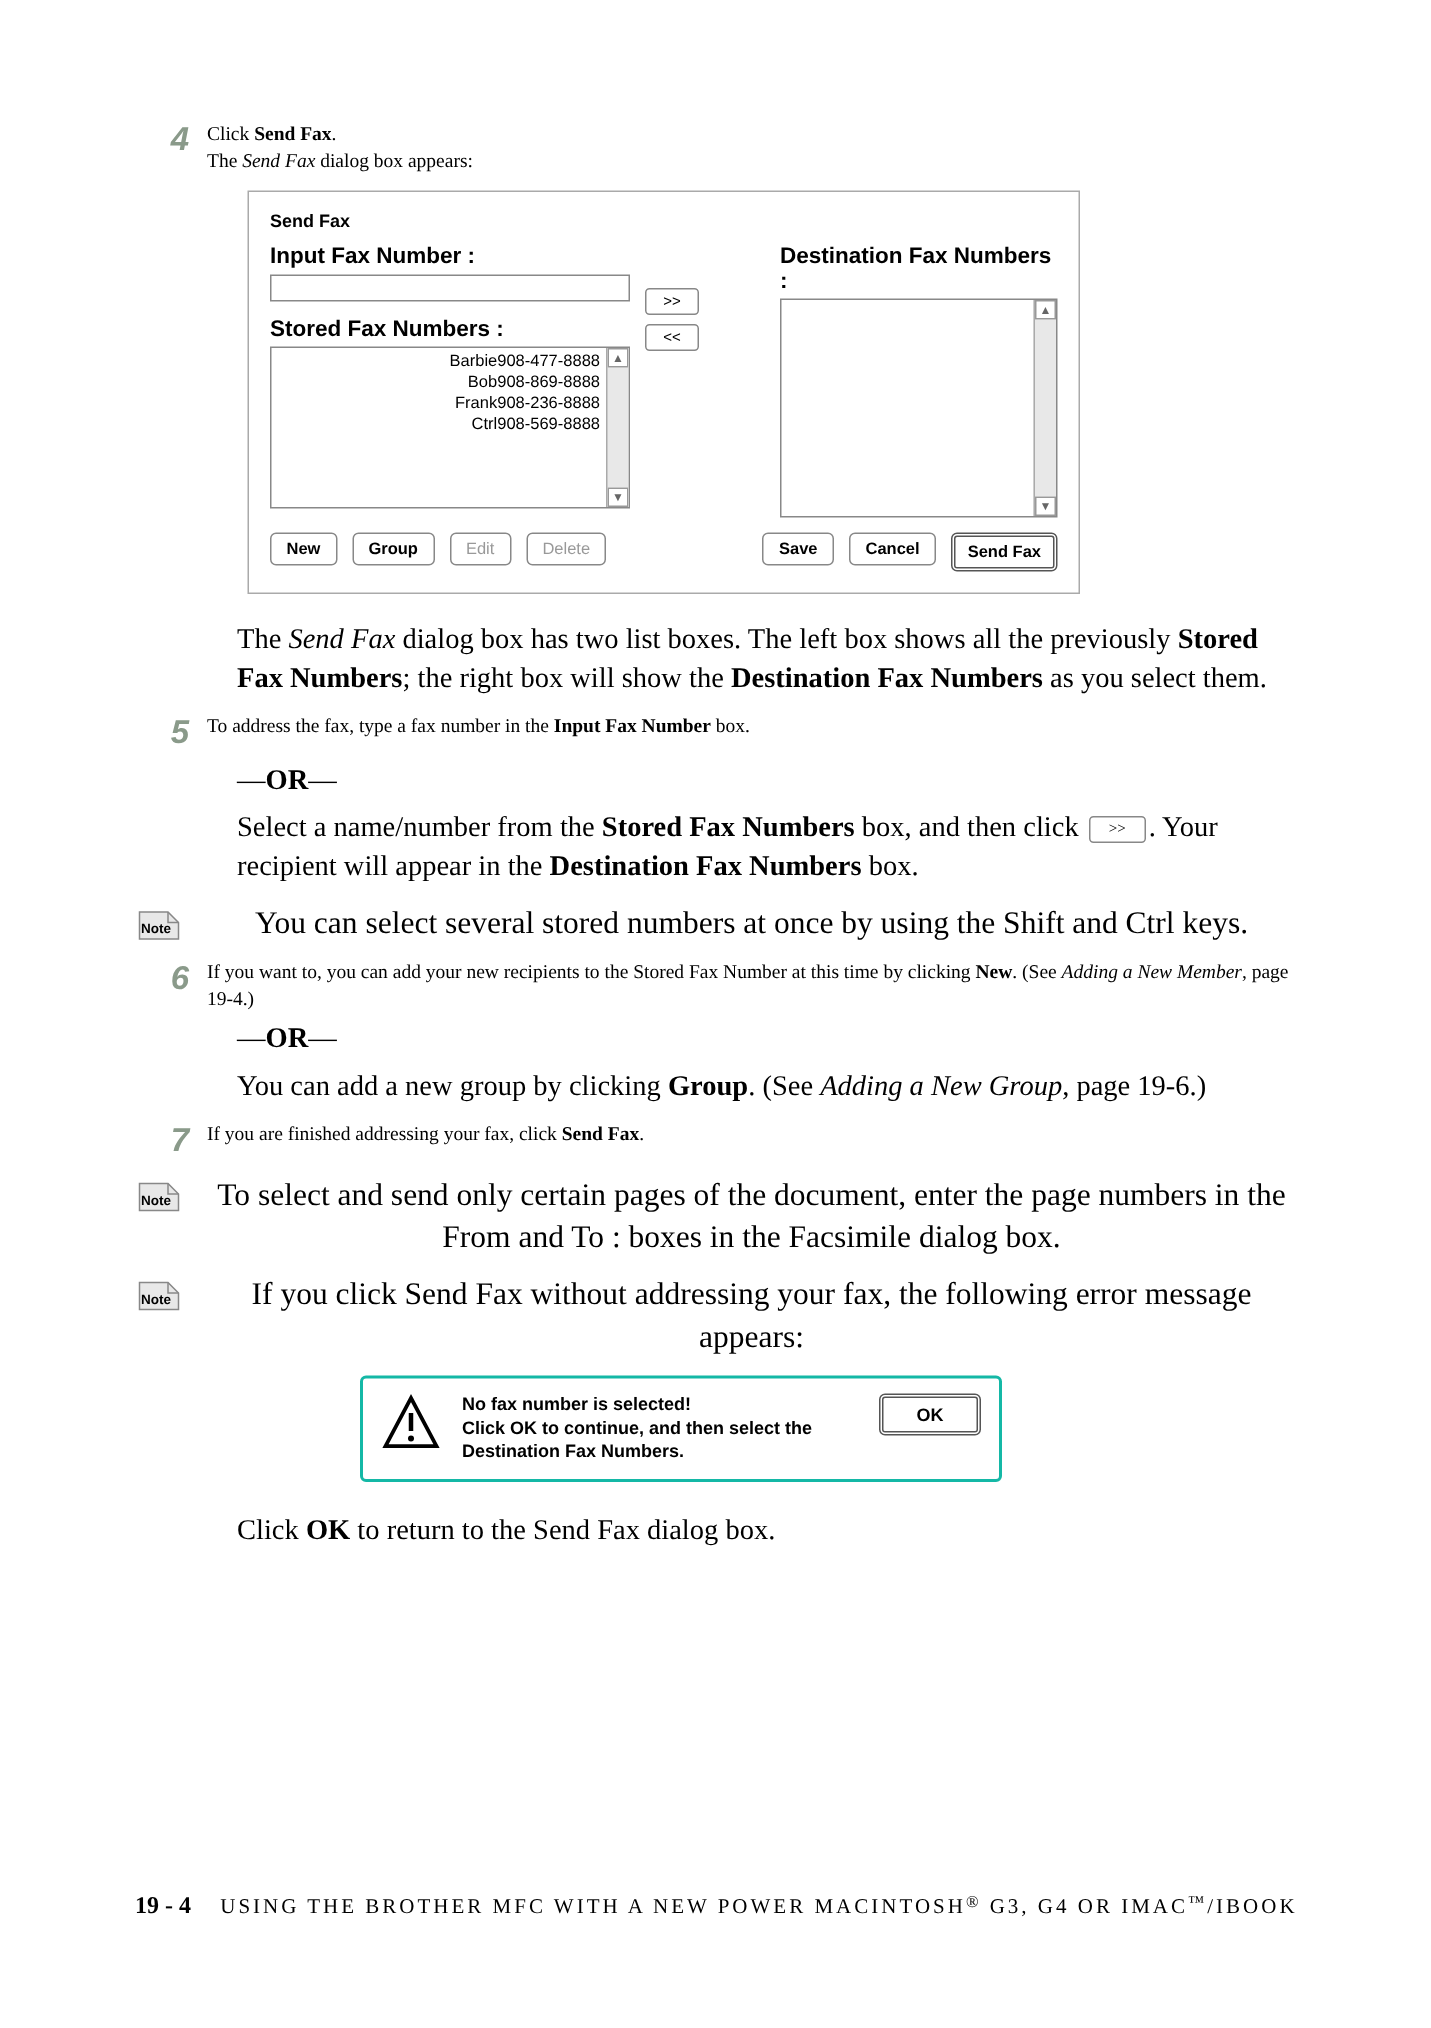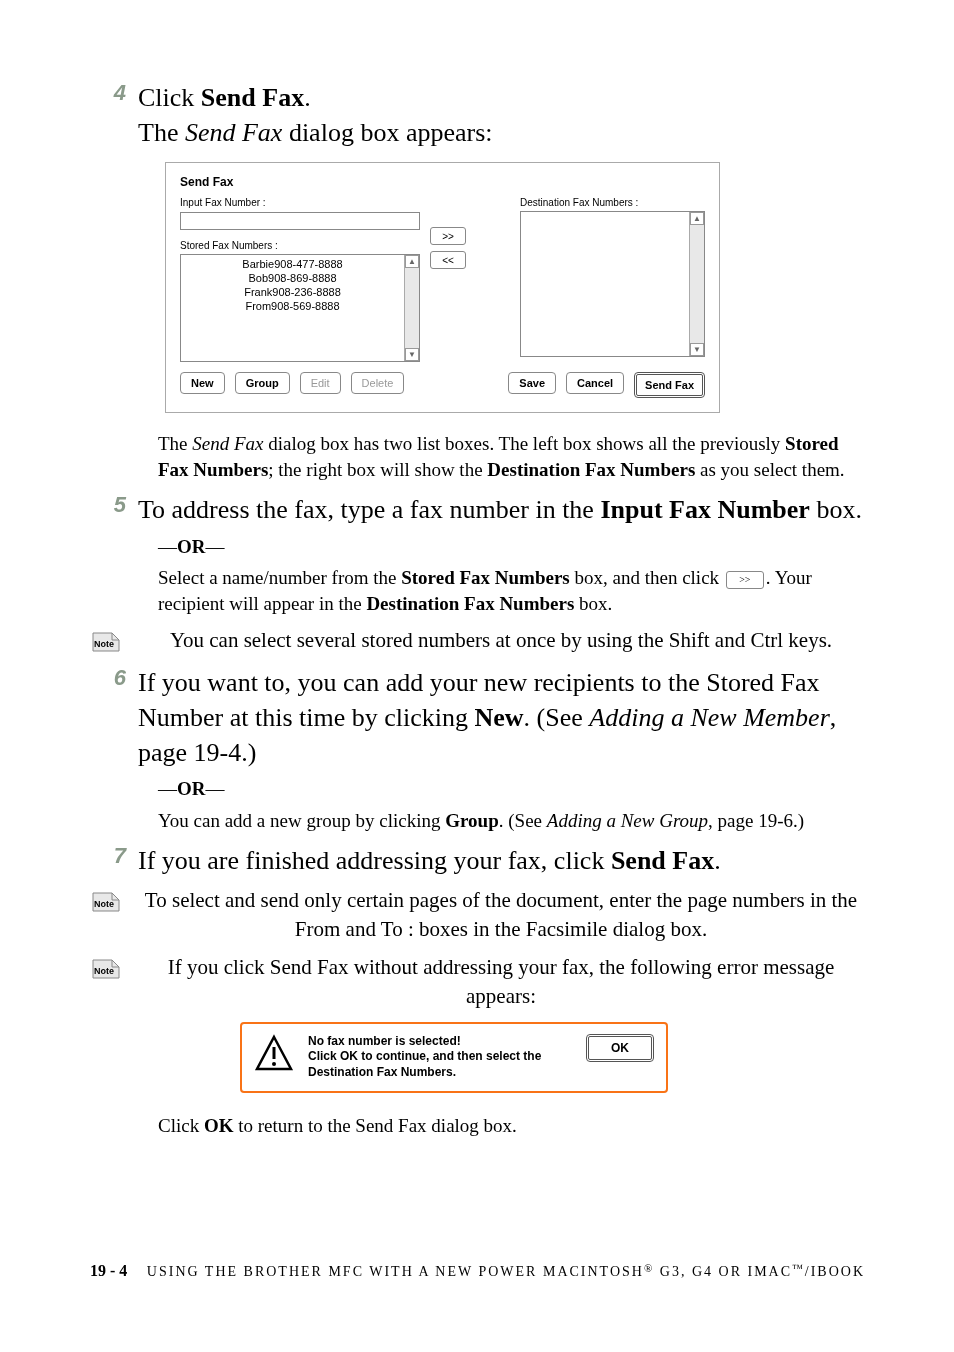--- a/index.html
+++ b/index.html
@@ -26,21 +26,21 @@
     font-size: 22px;
     font-weight: bold;
     font-style: italic;
     color: #8a9a8a;
     text-align: right;
     padding-right: 12px;
     line-height: 1.2;
   }
   .step-body {
     flex: 1;
-    font-size: 26px;
+    font-size: 13px;
     line-height: 1.35;
   }
   .sub-body {
     margin-left: 68px;
     font-size: 19px;
     line-height: 1.35;
     margin-bottom: 10px;
   }
   .sub-body.tight { margin-bottom: 6px; }
   .italic { font-style: italic; }
@@ -60,39 +60,39 @@
     font-weight: bold;
     margin-bottom: 8px;
   }
   .dlg-cols {
     display: flex;
     gap: 10px;
   }
   .col-left { width: 240px; }
   .col-mid { width: 36px; display: flex; flex-direction: column; align-items: center; padding-top: 30px; gap: 6px;}
   .col-right { flex: 1; margin-left: 44px; }
-  .dlg-label { font-size: 10px; font-weight: normal; margin-bottom: 3px;}
+  .dlg-label { font-size: 15px; font-weight: bold; margin-bottom: 3px;}
   .dlg-input {
     border: 1px solid #888;
     height: 18px;
     width: 100%;
     box-sizing: border-box;
     padding-left: 3px;
     font-size: 11px;
   }
   .stored-list, .dest-list {
     border: 1px solid #888;
     height: 106px;
     position: relative;
     font-size: 11px;
     overflow: hidden;
     display: flex;
   }
   .list-body { flex: 1; padding: 2px 4px; }
-  .list-row { display: flex; justify-content: center; line-height: 14px;}
+  .list-row { display: flex; justify-content: flex-end; line-height: 14px;}
   .scrollbar {
     width: 14px;
     background: #e8e8e8;
     border-left: 1px solid #aaa;
     display: flex; flex-direction: column; justify-content: space-between;
   }
   .scroll-arrow {
     height: 13px; background: #fff; border: 1px solid #999;
     display: flex; align-items: center; justify-content: center;
     font-size: 8px; color: #666; box-sizing: border-box;
@@ -149,21 +149,21 @@
     flex: 1;
     font-size: 21px;
     line-height: 1.35;
     margin-left: 14px;
   }
 
   
   .error-wrap {
     width: 400px;
     margin: 12px 0 20px 150px;
-    border: 2px solid #f97316;
+    border: 2px solid #14b8a6;
     border-radius: 4px;
     background: #fff;
     padding: 10px 12px;
     display: flex;
     gap: 14px;
     font-family: Arial, Helvetica, sans-serif;
     position: relative;
   }
   .warn-icon {
     width: 40px; height: 40px;
@@ -220,21 +220,21 @@
               </div>
             <div class="list-row">
                 <span>Bob</span>
                 <span>908-869-8888</span>
               </div>
             <div class="list-row">
                 <span>Frank</span>
                 <span>908-236-8888</span>
               </div>
             <div class="list-row">
-                <span>From</span>
+                <span>Ctrl</span>
                 <span>908-569-8888</span>
               </div>
           </div>
           <div class="scrollbar">
             <div class="scroll-arrow">▲</div>
             <div class="scroll-arrow">▼</div>
           </div>
         </div>
       </div>
       <div class="col-mid">

